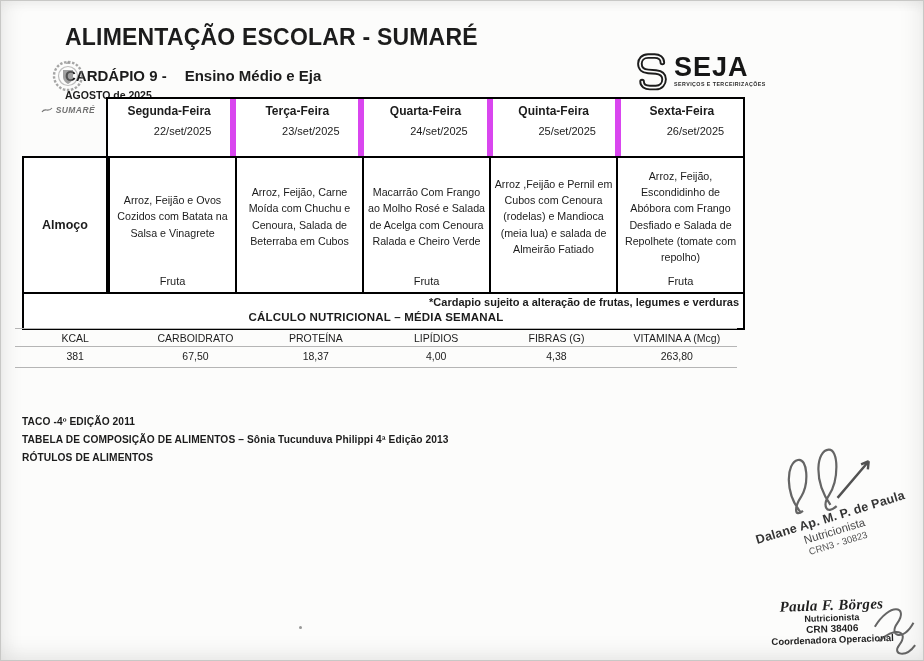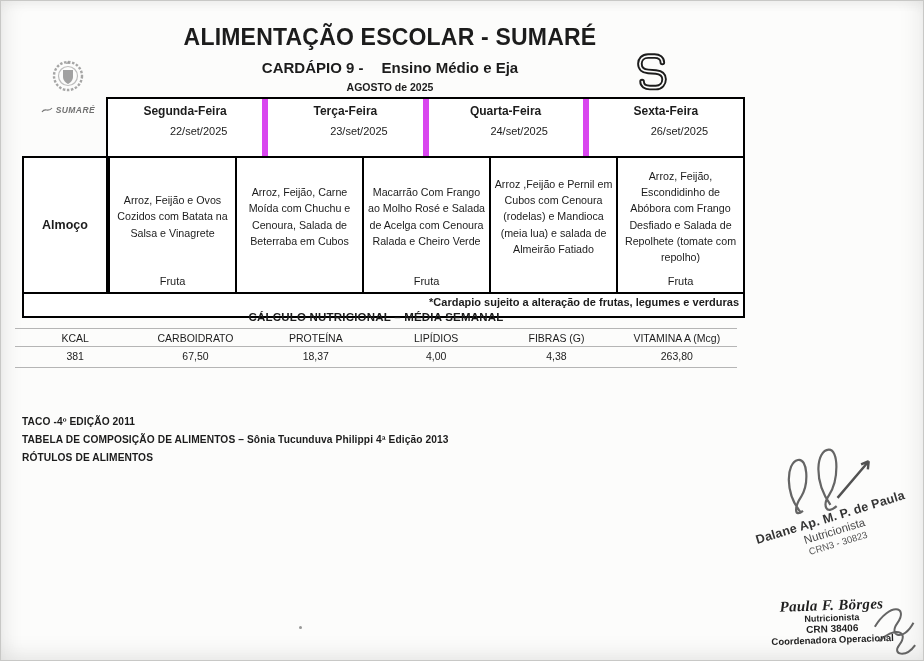--- a/index.html
+++ b/index.html
@@ -1,22 +1,22 @@
 <!DOCTYPE html>
 <html><head>
 <meta charset="utf-8">
 <style>
   html,body{margin:0;padding:0;background:#cfcfcd;font-family:"Liberation Sans",sans-serif;}
   .page{position:relative;width:924px;height:661px;margin:0 auto;background:#fcfcfb;color:#1c1c1c;overflow:hidden;
         box-shadow:inset 0 0 0 1px #c8c8c6, inset 10px 0 16px rgba(0,0,0,.05), inset -8px -10px 20px rgba(0,0,0,.06), inset 0 6px 10px rgba(0,0,0,.03);}
 
   
-  .doc-header{position:absolute;left:65px;top:24px;width:650px;text-align:center;}
+  .doc-header{position:absolute;left:65px;top:24px;width:650px;text-align:left;}
   .doc-title{font-size:23px;font-weight:bold;letter-spacing:.2px;}
-  .doc-subtitle{margin-top:8px;font-size:15px;font-weight:bold;}
+  .doc-subtitle{margin-top:16px;font-size:15px;font-weight:bold;}
   .doc-subtitle .gap{display:inline-block;width:18px;}
   .doc-month{margin-top:5px;font-size:10.5px;font-weight:bold;}
 
   
   .sumare{position:absolute;left:28px;top:58px;width:80px;text-align:center;opacity:.8;}
   .sumare-label{font-size:8.5px;font-weight:bold;font-style:italic;color:#4e4e4e;letter-spacing:.4px;margin-top:1px;}
 
   
   .seja{position:absolute;left:633px;top:52px;display:flex;align-items:flex-start;}
   .seja-textwrap{margin-left:3px;margin-top:2px;}
@@ -29,21 +29,21 @@
   .day-cell{flex:1;border-left:6px solid #d946ef;text-align:center;padding-top:5px;box-sizing:border-box;}
   .day-cell:first-child{border-left:none;}
   .day-name{font-size:12px;font-weight:bold;}
   .day-date{font-size:11px;margin-top:7px;padding-left:27px;}
   .body-strip{display:flex;border:2.5px solid #000;height:138px;box-sizing:border-box;background:#fff;}
   .label-cell{width:84px;box-sizing:border-box;border-right:2px solid #000;display:flex;align-items:center;justify-content:center;font-size:12.5px;font-weight:bold;}
   .meal-cell{flex:1;border-left:2px solid #000;box-sizing:border-box;display:flex;flex-direction:column;}
   .meal-cell:first-of-type{border-left:none;}
   .meal-text{flex:1;display:flex;align-items:center;justify-content:center;text-align:center;font-size:10.7px;line-height:1.5;padding:2px 3px;}
   .fruit-line{height:17px;font-size:11px;text-align:center;}
-  .footnote-strip{border:2.5px solid #000;border-top:none;height:24px;box-sizing:border-box;text-align:right;font-size:11px;font-weight:bold;line-height:17px;padding-right:4px;background:#fff;}
+  .footnote-strip{border:2.5px solid #000;border-top:none;height:36px;box-sizing:border-box;text-align:right;font-size:11px;font-weight:bold;line-height:17px;padding-right:4px;background:#fff;}
 
   
   .nutrition{position:absolute;left:15px;top:311px;width:722px;}
   .nut-title{text-align:center;font-size:11.5px;font-weight:bold;letter-spacing:.2px;}
   .nut-group{margin-top:5px;border-top:1px solid #b5b5b5;}
   .nut-group2{width:606px;margin-top:9px;border-top:1px solid #b5b5b5;}
   .nut-row{display:flex;}
   .nut-row.hdr{border-bottom:1px solid #b5b5b5;padding:3px 0 2px;}
   .nut-row.val{border-bottom:1px solid #b5b5b5;padding:3px 0 5px;}
   .nut-cell{flex:1;text-align:center;font-size:10.5px;}
@@ -98,35 +98,43 @@
     </div>
   </div>
 
   <div class="seja">
     <span>
       <svg width="38" height="40" viewBox="0 0 44 46">
         <path d="M34 12 C34 7 30 4.5 25 4.5 L17.5 4.5 C11.5 4.5 8 8.5 8 13.5 C8 18.5 11.5 22 17.5 22.3 L26.5 23 C32.5 23.5 36 26.5 36 31.5 C36 36.5 32.5 41 26.5 41 L19.5 41 C14.5 41 10.5 38.5 10.5 34" fill="none" stroke="#1c1c1c" stroke-width="6.4" stroke-linecap="round"></path>
         <path d="M34 12 C34 7 30 4.5 25 4.5 L17.5 4.5 C11.5 4.5 8 8.5 8 13.5 C8 18.5 11.5 22 17.5 22.3 L26.5 23 C32.5 23.5 36 26.5 36 31.5 C36 36.5 32.5 41 26.5 41 L19.5 41 C14.5 41 10.5 38.5 10.5 34" fill="none" stroke="#fcfcfb" stroke-width="2" stroke-linecap="round"></path>
       </svg>
     </span>
+    <span class="seja-textwrap">
+      <div class="seja-name">SEJA</div>
+      <div class="seja-tagline">SERVIÇOS E TERCEIRIZAÇÕES</div>
+    </span>
   </div>
 
   <div class="menu-table">
     <div class="header-strip">
       <div class="day-cell">
         <div class="day-name">Segunda-Feira</div>
         <div class="day-date">22/set/2025</div>
       </div>
       <div class="day-cell">
         <div class="day-name">Terça-Feira</div>
         <div class="day-date">23/set/2025</div>
       </div>
       <div class="day-cell">
         <div class="day-name">Quarta-Feira</div>
         <div class="day-date">24/set/2025</div>
+      </div>
+      <div class="day-cell">
+        <div class="day-name">Quinta-Feira</div>
+        <div class="day-date">25/set/2025</div>
       </div>
       <div class="day-cell">
         <div class="day-name">Sexta-Feira</div>
         <div class="day-date">26/set/2025</div>
       </div>
     </div>
 
     <div class="body-strip">
       <div class="label-cell">Almoço</div>
       <div class="meal-cell">

